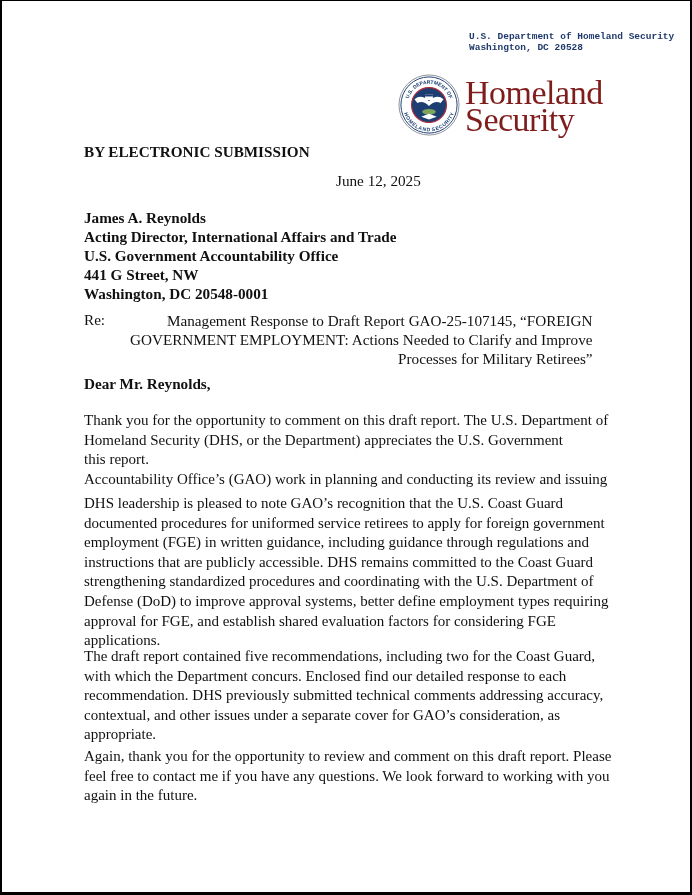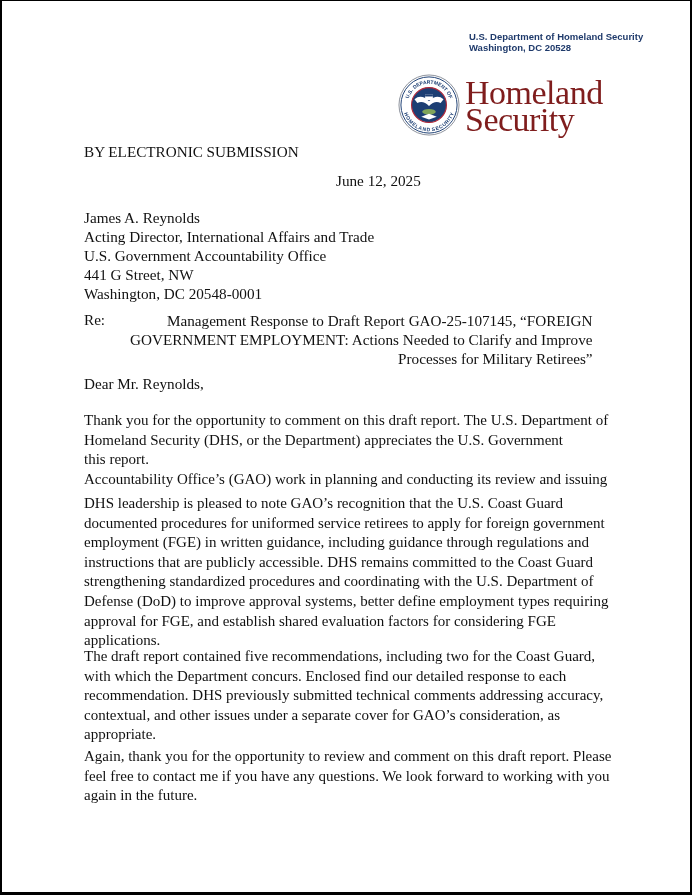--- a/index.html
+++ b/index.html
@@ -11,36 +11,36 @@
     background: #ffffff;
     border-left: 2px solid #000;
     border-top: 1px solid #000;
     border-right: 2px solid #000;
     border-bottom: 3px solid #000;
     font-family: "Liberation Serif", "DejaVu Serif", serif;
     color: #111;
   }
   .addr-header {
     position: absolute; left: 467px; top: 30px;
-    font-family: Liberation Sans, sans-serif;
+    font-family: Liberation Mono, monospace;
     font-weight: bold; font-size: 9.5px; line-height: 11px;
     color: #1f3a6b;
   }
   .logo { position: absolute; left: 396px; top: 73px; display: flex; align-items: center; }
   .seal { width: 62px; height: 62px; }
   .wordmark {
     margin-left: 5px;
     font-family: "Liberation Serif", serif;
     color: #7f1d1d; font-size: 34px; line-height: 27px; letter-spacing: -0.5px;
     margin-top: 2px;
   }
   .wordmark div { white-space: nowrap; }
   .text {
     position: absolute; left: 82px;
-    font-size: 15.2px; line-height: 19px; white-space: nowrap;
+    font-size: 15.2px; line-height: 19px; white-space: nowrap; font-weight: bold;
   }
   .date { position: absolute; left: 334px; top: 171px; font-size: 15.2px; }
   .re-label { position: absolute; left: 82px; top: 310px; font-size: 15.2px; }
   .re-body { position: absolute; left: 128px; top: 310px; font-size: 15.2px; line-height: 19px; white-space: nowrap; text-align: right; }
   .para { position: absolute; left: 82px; font-size: 15px; line-height: 19.6px; }
   .para div { white-space: nowrap; }
 </style>
 </head>
 <body>
 

